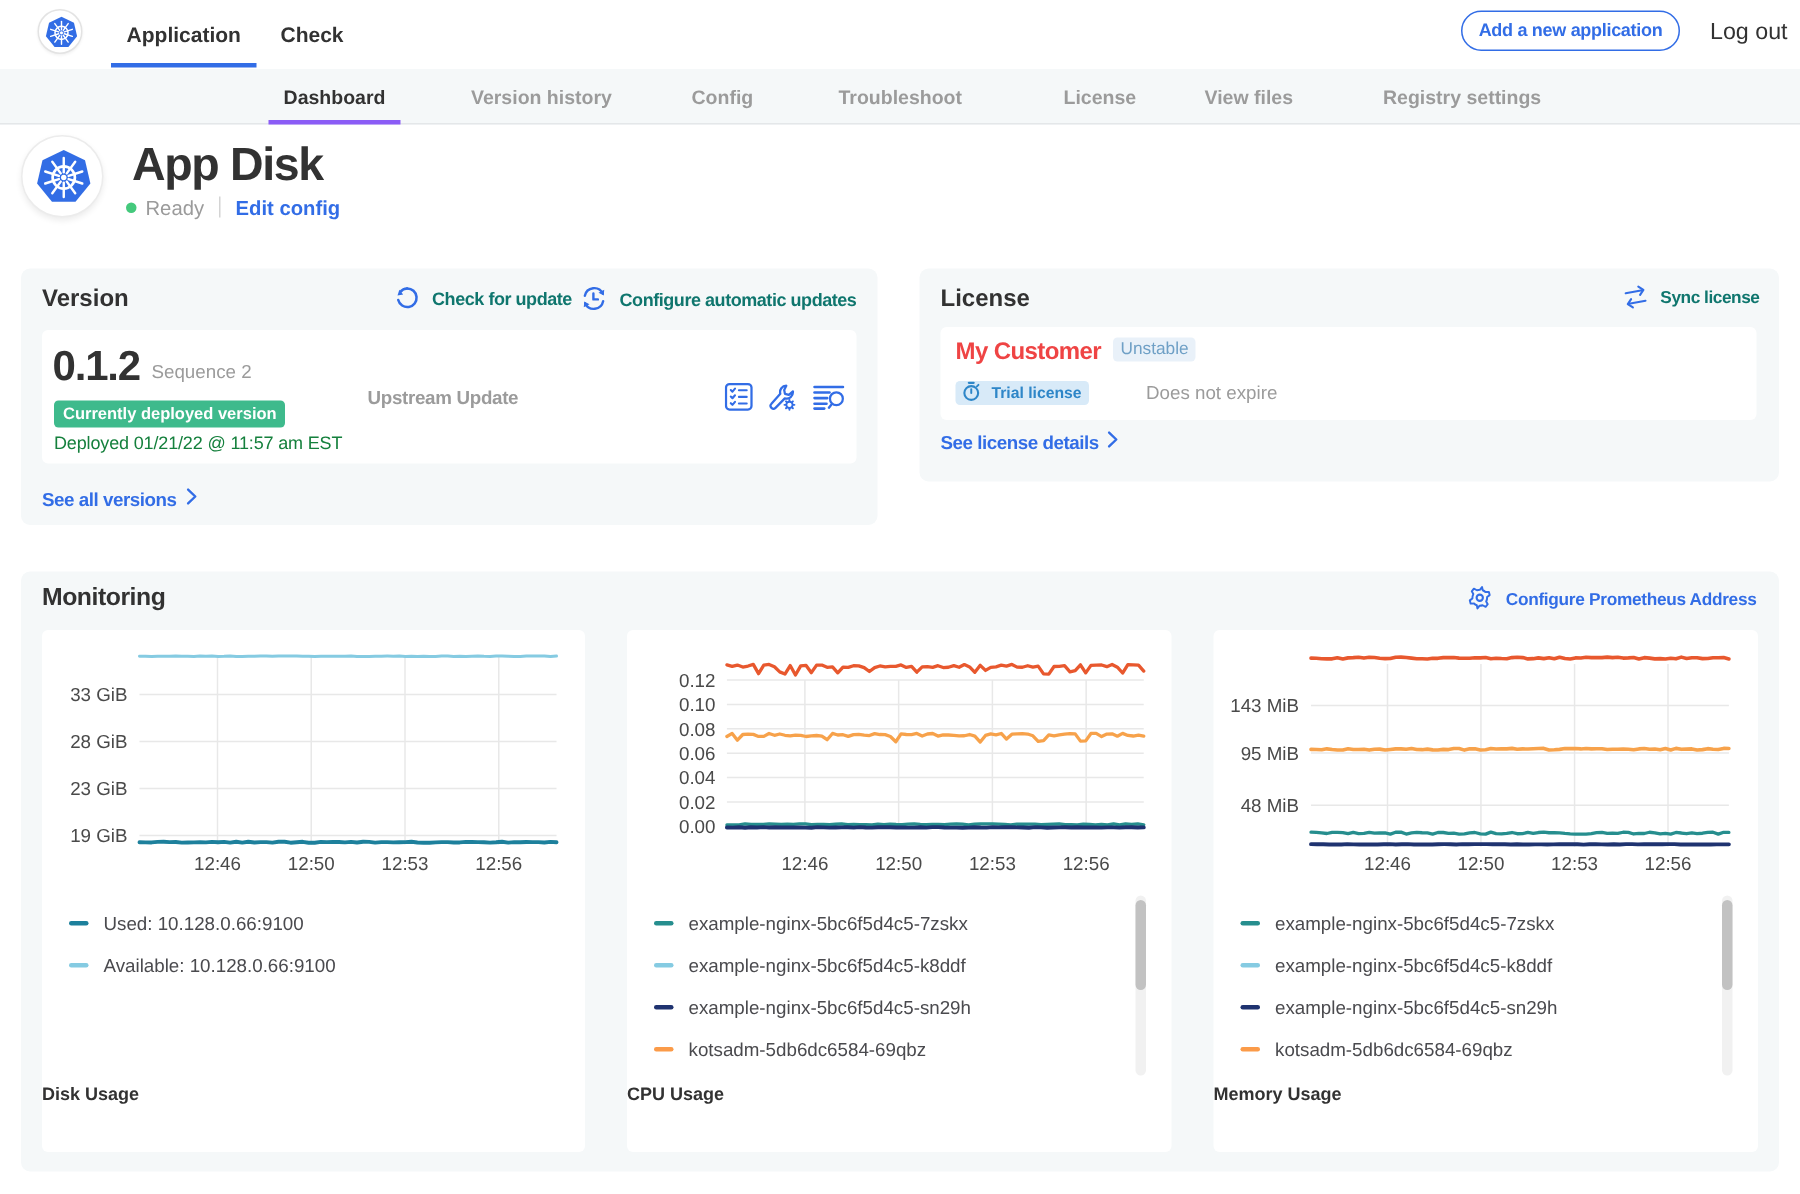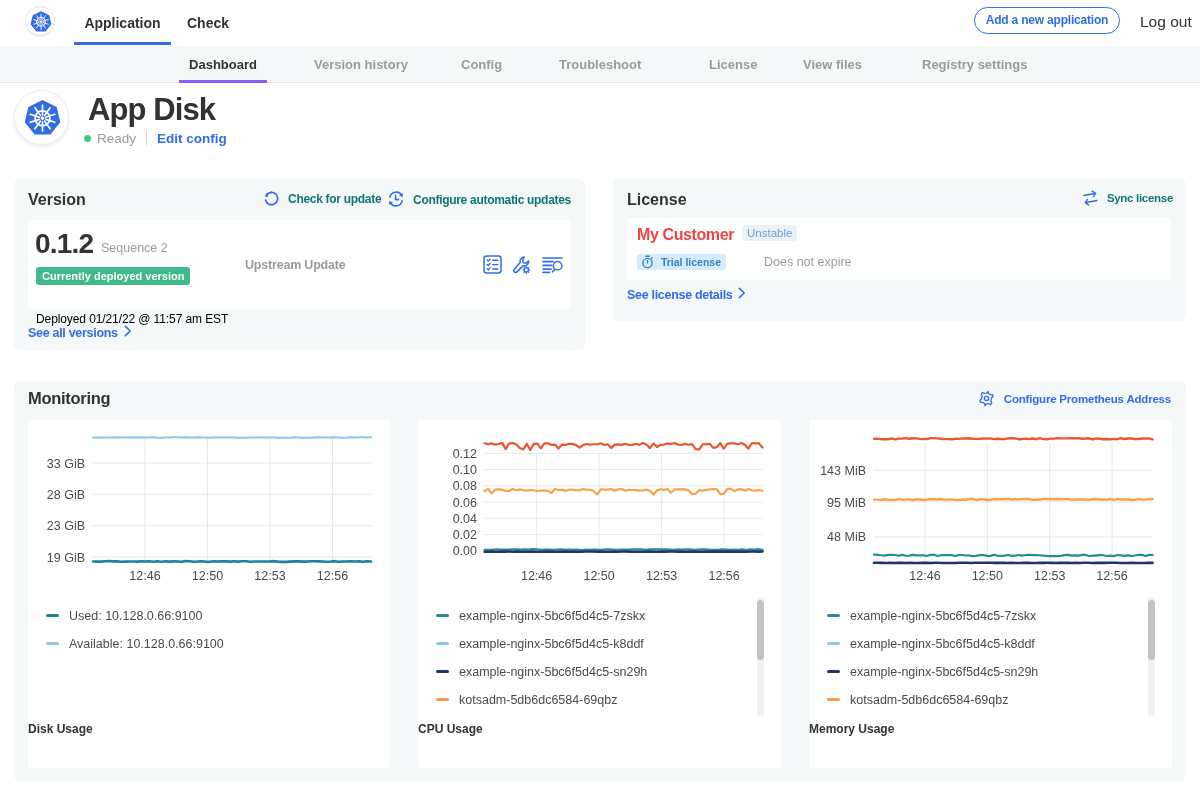--- a/index.html
+++ b/index.html
@@ -46,21 +46,21 @@
 .hlink svg { vertical-align:-4px; margin-right:5px; }
 .inner { position:absolute; background:#fff; border-radius:4px; }
 .seelink { position:absolute; font-size:12.5px; font-weight:700; letter-spacing:-0.3px; color:#326de6; }
 .chev { display:inline-block; margin-left:6px; }
 
 #ver-inner { left:14px; top:41px; width:543px; height:89px; }
 #vernum { position:absolute; left:7px; top:10px; font-size:28px; line-height:28px; font-weight:700; color:#323232; letter-spacing:-0.8px; }
 #verseq { position:absolute; left:73px; top:21px; font-size:12.5px; color:#9b9b9b; }
 #verpill { position:absolute; left:8px; top:47px; height:18px; padding:0 6px; background:#3eba8c; border-radius:3px;
   color:#fff; font-size:11px; font-weight:700; line-height:18px; }
-#verdep { position:absolute; left:8px; top:68px; font-size:12px; font-weight:400; letter-spacing:-0.1px; color:#000000;margin-top:24px; }
+#verdep { position:absolute; left:8px; top:68px; font-size:12px; font-weight:400; letter-spacing:-0.1px; color:#15803d; }
 #verups { position:absolute; left:217px; top:38px; font-size:12.5px; font-weight:700; letter-spacing:-0.2px; color:#9b9b9b; }
 .vicon { position:absolute; top:35px; }
 
 #lic-inner { left:14px; top:39px; width:544px; height:62px; }
 #liccust { position:absolute; left:10px; top:8px; font-size:16px; font-weight:700; letter-spacing:-0.4px; color:#ef4444; }
 #licchan { position:absolute; left:115px; top:7px; height:16px; padding:0 5px; background:#e9f1f9; border-radius:3px;
   color:#6fa0c6; font-size:11.5px; line-height:16px; }
 #lictrial { position:absolute; left:10px; top:36px; height:16px; padding:0 5px 0 4px; background:#d8eaf8; border-radius:3px;
   color:#2e86c8; font-size:10.5px; font-weight:700; line-height:16px; }
 #lictrial svg { vertical-align:-3px; margin-right:4px; }

